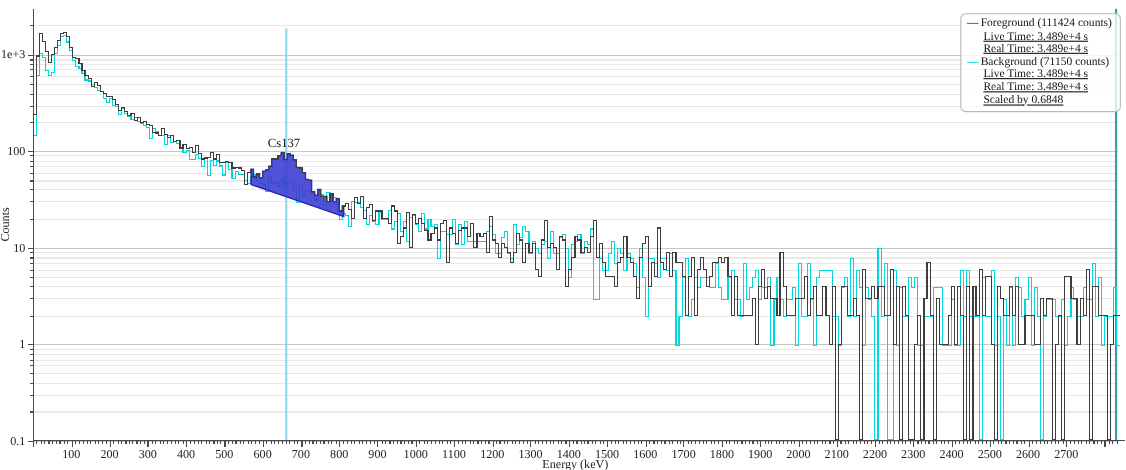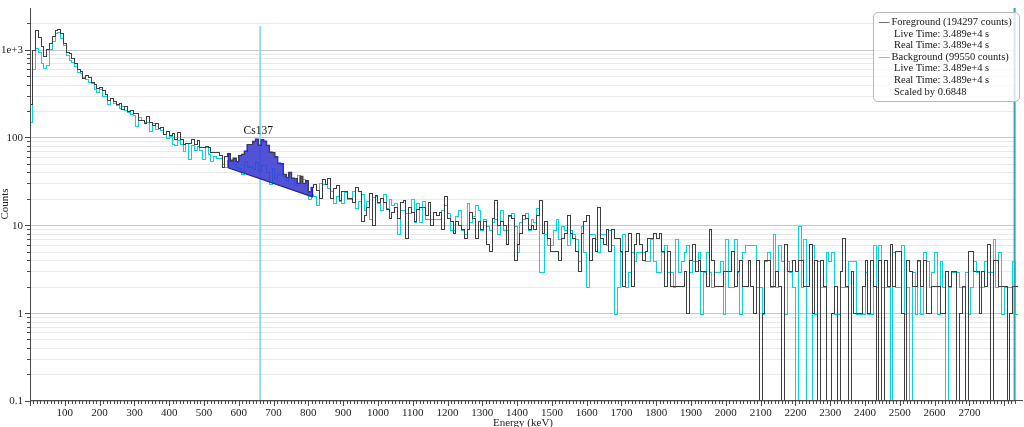--- a/index.html
+++ b/index.html
@@ -3,21 +3,21 @@
 <meta charset="utf-8">
 <style>
   html,body{margin:0;padding:0;background:#ffffff;}
   .stage{position:relative;width:1024px;height:427px;background:#ffffff;overflow:hidden;
          font-family:"Liberation Serif", serif;}
   svg text{font-family:"Liberation Serif", serif;}
   .legend{position:absolute;top:12px;left:873px;background:rgba(255,255,255,0.78);
           border:1px solid #b7b7b7;border-radius:5px;padding:3px 7px 4px 5px;
           font-size:10.5px;line-height:11.6px;color:#141414;white-space:nowrap;}
   .legend .row{display:flex;align-items:center;}
-  .legend .sub{padding-left:15px;}
+  .legend .sub{padding-left:15px;text-decoration:underline;}
   .legend .dash{font-weight:bold;margin-right:3px;letter-spacing:-1px;}
 </style>
 </head>
 <body>
 
 <div class="stage">
   <svg id="chart" width="1024" height="427" viewBox="0 0 1024 427">
     <g id="gGrid">
         <line x1="30" x2="1016" y1="401.5" y2="401.5" stroke="#c6c6c6" stroke-width="1" shape-rendering="crispEdges"></line>
         <line x1="30" x2="1016" y1="374.5" y2="374.5" stroke="#e9e9e9" stroke-width="1" shape-rendering="crispEdges"></line>
@@ -428,25 +428,25 @@
         <text transform="translate(8,204) rotate(-90)" text-anchor="middle" font-size="11" fill="#222">Counts</text>
       </g>
     <g id="gAnno">
         <text x="258.21743119266057" y="134" text-anchor="middle" font-size="11.5" fill="#111">Cs137</text>
       </g>
   </svg>
 
   <div class="legend">
     <div class="row">
       <span class="dash" style="color: rgb(61, 61, 61);">—</span>
-      <span>Foreground (194297 counts)</span>
+      <span>Foreground (111424 counts)</span>
     </div>
     <div class="row sub">Live Time: 3.489e+4 s</div>
     <div class="row sub">Real Time: 3.489e+4 s</div>
     <div class="row">
       <span class="dash" style="color: rgb(0, 216, 220);">—</span>
-      <span>Background (99550 counts)</span>
+      <span>Background (71150 counts)</span>
     </div>
     <div class="row sub">Live Time: 3.489e+4 s</div>
     <div class="row sub">Real Time: 3.489e+4 s</div>
     <div class="row sub">Scaled by 0.6848</div>
   </div>
 </div>
 
 </body></html>

